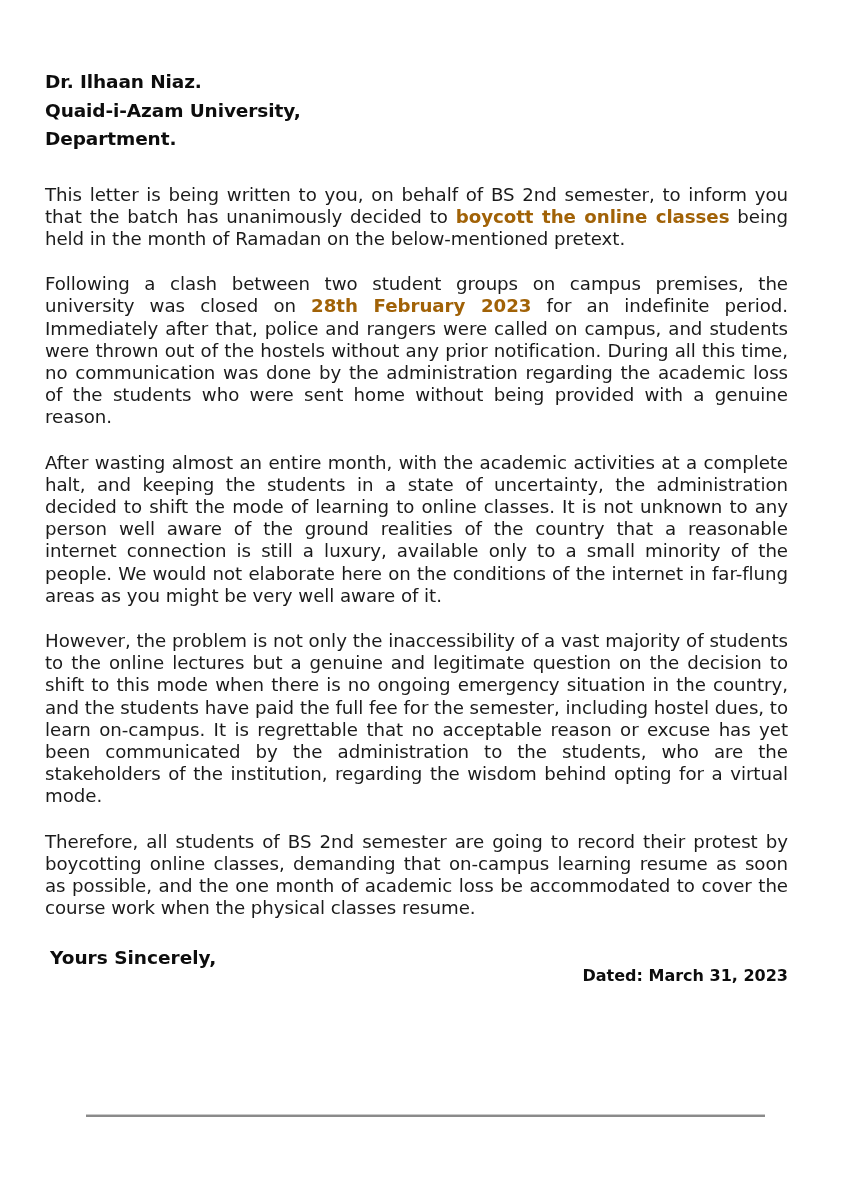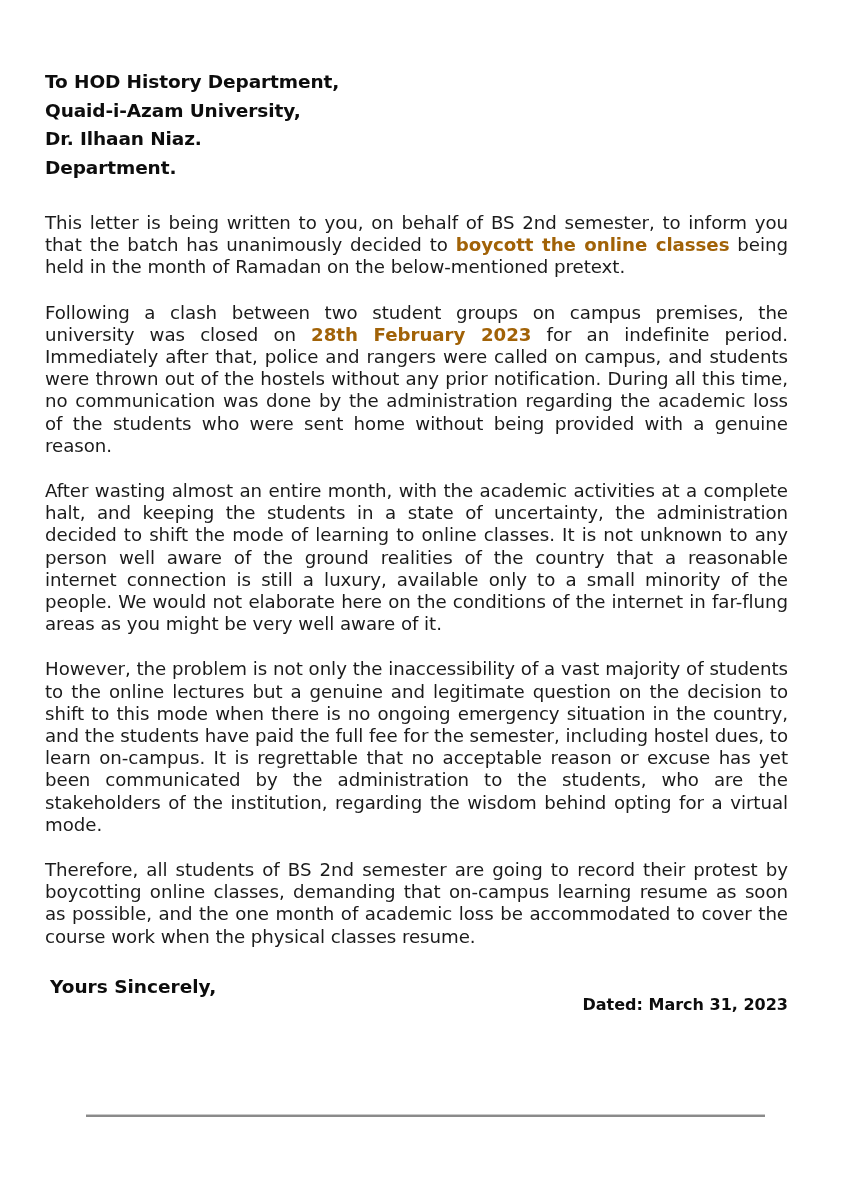--- a/index.html
+++ b/index.html
@@ -61,21 +61,21 @@
   }
   .para b {
     font-weight: 700;
     color: #a16207;
   }
 
   
   .sign-row {
     position: absolute;
     left: 45px;
-    top: 973px;
+    top: 944px;
     width: 743px;
     height: 62px;
   }
   .sign-left {
     position: absolute;
     left: 0;
     top: 0;
     text-align: left;
   }
   .sign-line {
@@ -111,23 +111,22 @@
   }
 </style>
 </head>
 <body>
 
 <div class="page">
 
   <div class="letter-body">
 
     <div class="address-block">
-      <div class="address-line">To HOD History Department,</div>
+      <div class="address-line">Dr. Ilhaan Niaz.</div>
       <div class="address-line">Quaid-i-Azam University,</div>
-      <div class="address-line">Dr. Ilhaan Niaz.</div>
       <div class="address-line">Department.</div>
     </div>
 
     <p class="para"><span>This letter is being written to you, on behalf of BS 2nd semester, to inform you that the batch has unanimously decided to </span><b>boycott the online classes</b><span> being held in the month of Ramadan on the below-mentioned pretext.</span></p>
     <p class="para"><span>Following a clash between two student groups on campus premises, the university was closed on </span><b>28th February 2023</b><span> for an indefinite period. Immediately after that, police and rangers were called on campus, and students were thrown out of the hostels without any prior notification. During all this time, no communication was done by the administration regarding the academic loss of the students who were sent home without being provided with a genuine reason.</span></p>
     <p class="para"><span>After wasting almost an entire month, with the academic activities at a complete halt, and keeping the students in a state of uncertainty, the administration decided to shift the mode of learning to online classes. It is not unknown to any person well aware of the ground realities of the country that a reasonable internet connection is still a luxury, available only to a small minority of the people. We would not elaborate here on the conditions of the internet in far-flung areas as you might be very well aware of it.</span></p>
     <p class="para"><span>However, the problem is not only the inaccessibility of a vast majority of students to the online lectures but a genuine and legitimate question on the decision to shift to this mode when there is no ongoing emergency situation in the country, and the students have paid the full fee for the semester, including hostel dues, to learn on-campus. It is regrettable that no acceptable reason or excuse has yet been communicated by the administration to the students, who are the stakeholders of the institution, regarding the wisdom behind opting for a virtual mode.</span></p>
     <p class="para"><span>Therefore, all students of BS 2nd semester are going to record their protest by boycotting online classes, demanding that on-campus learning resume as soon as possible, and the one month of academic loss be accommodated to cover the course work when the physical classes resume.</span></p>
 
   </div>

